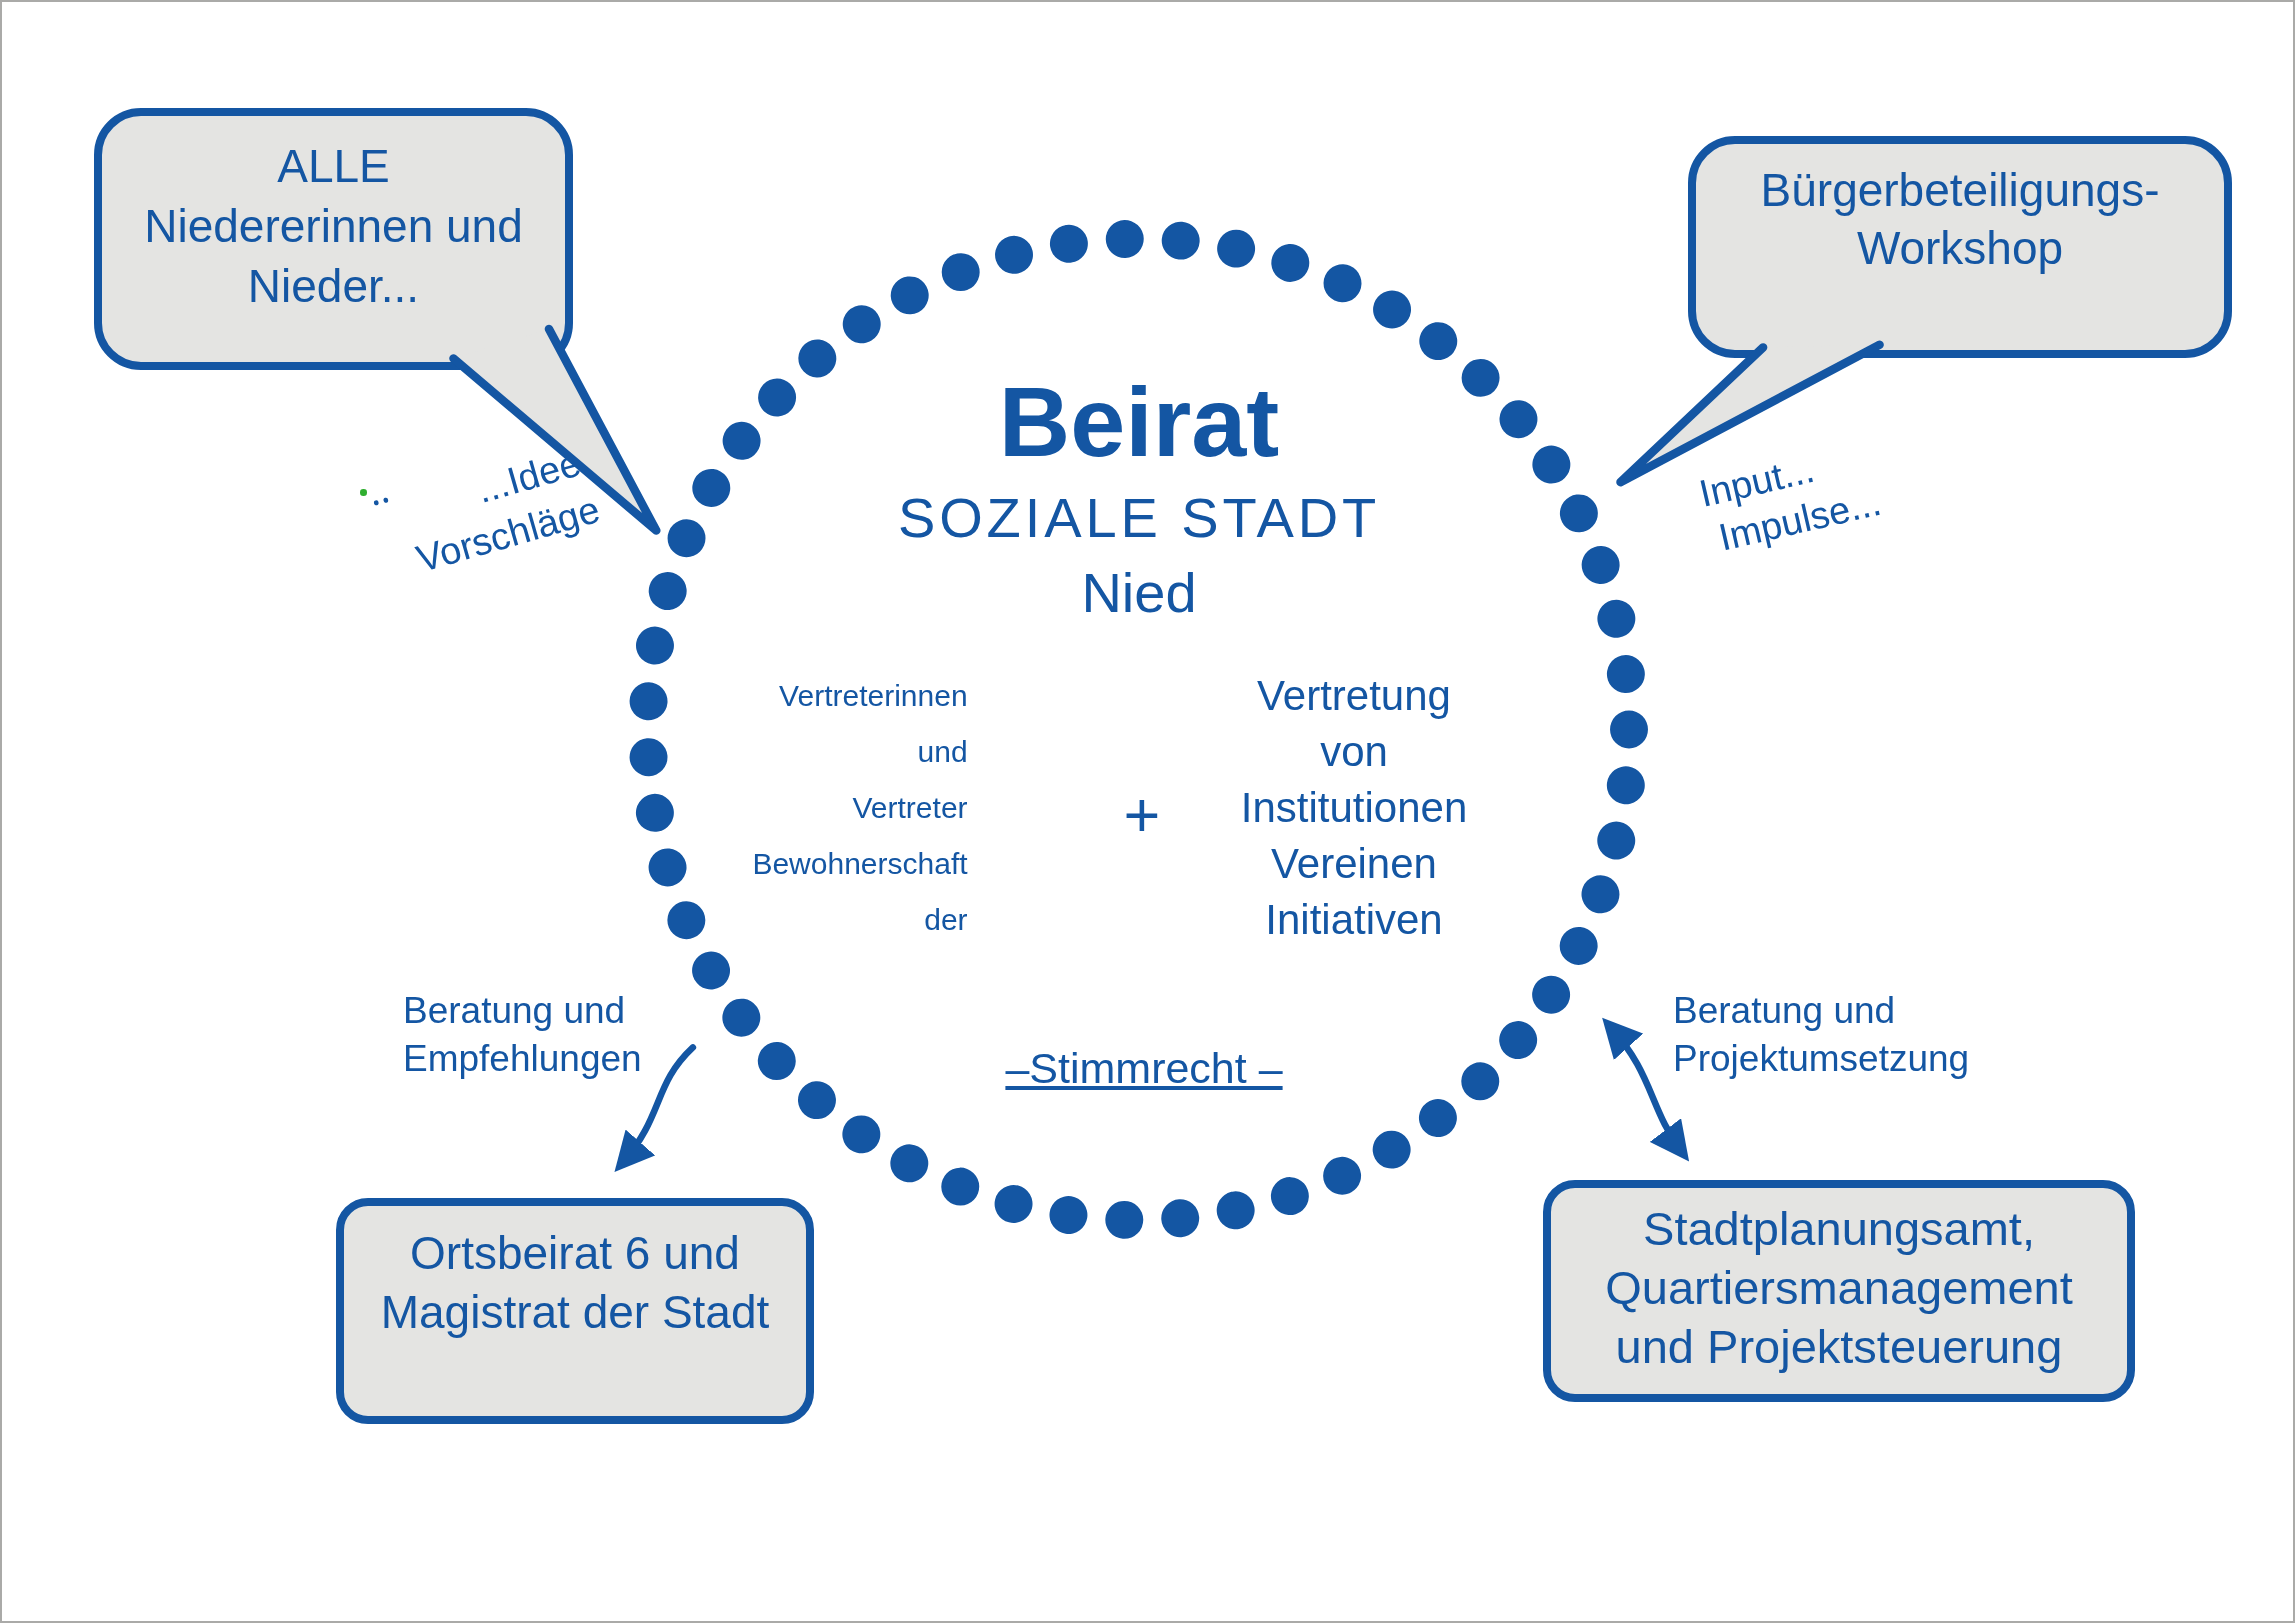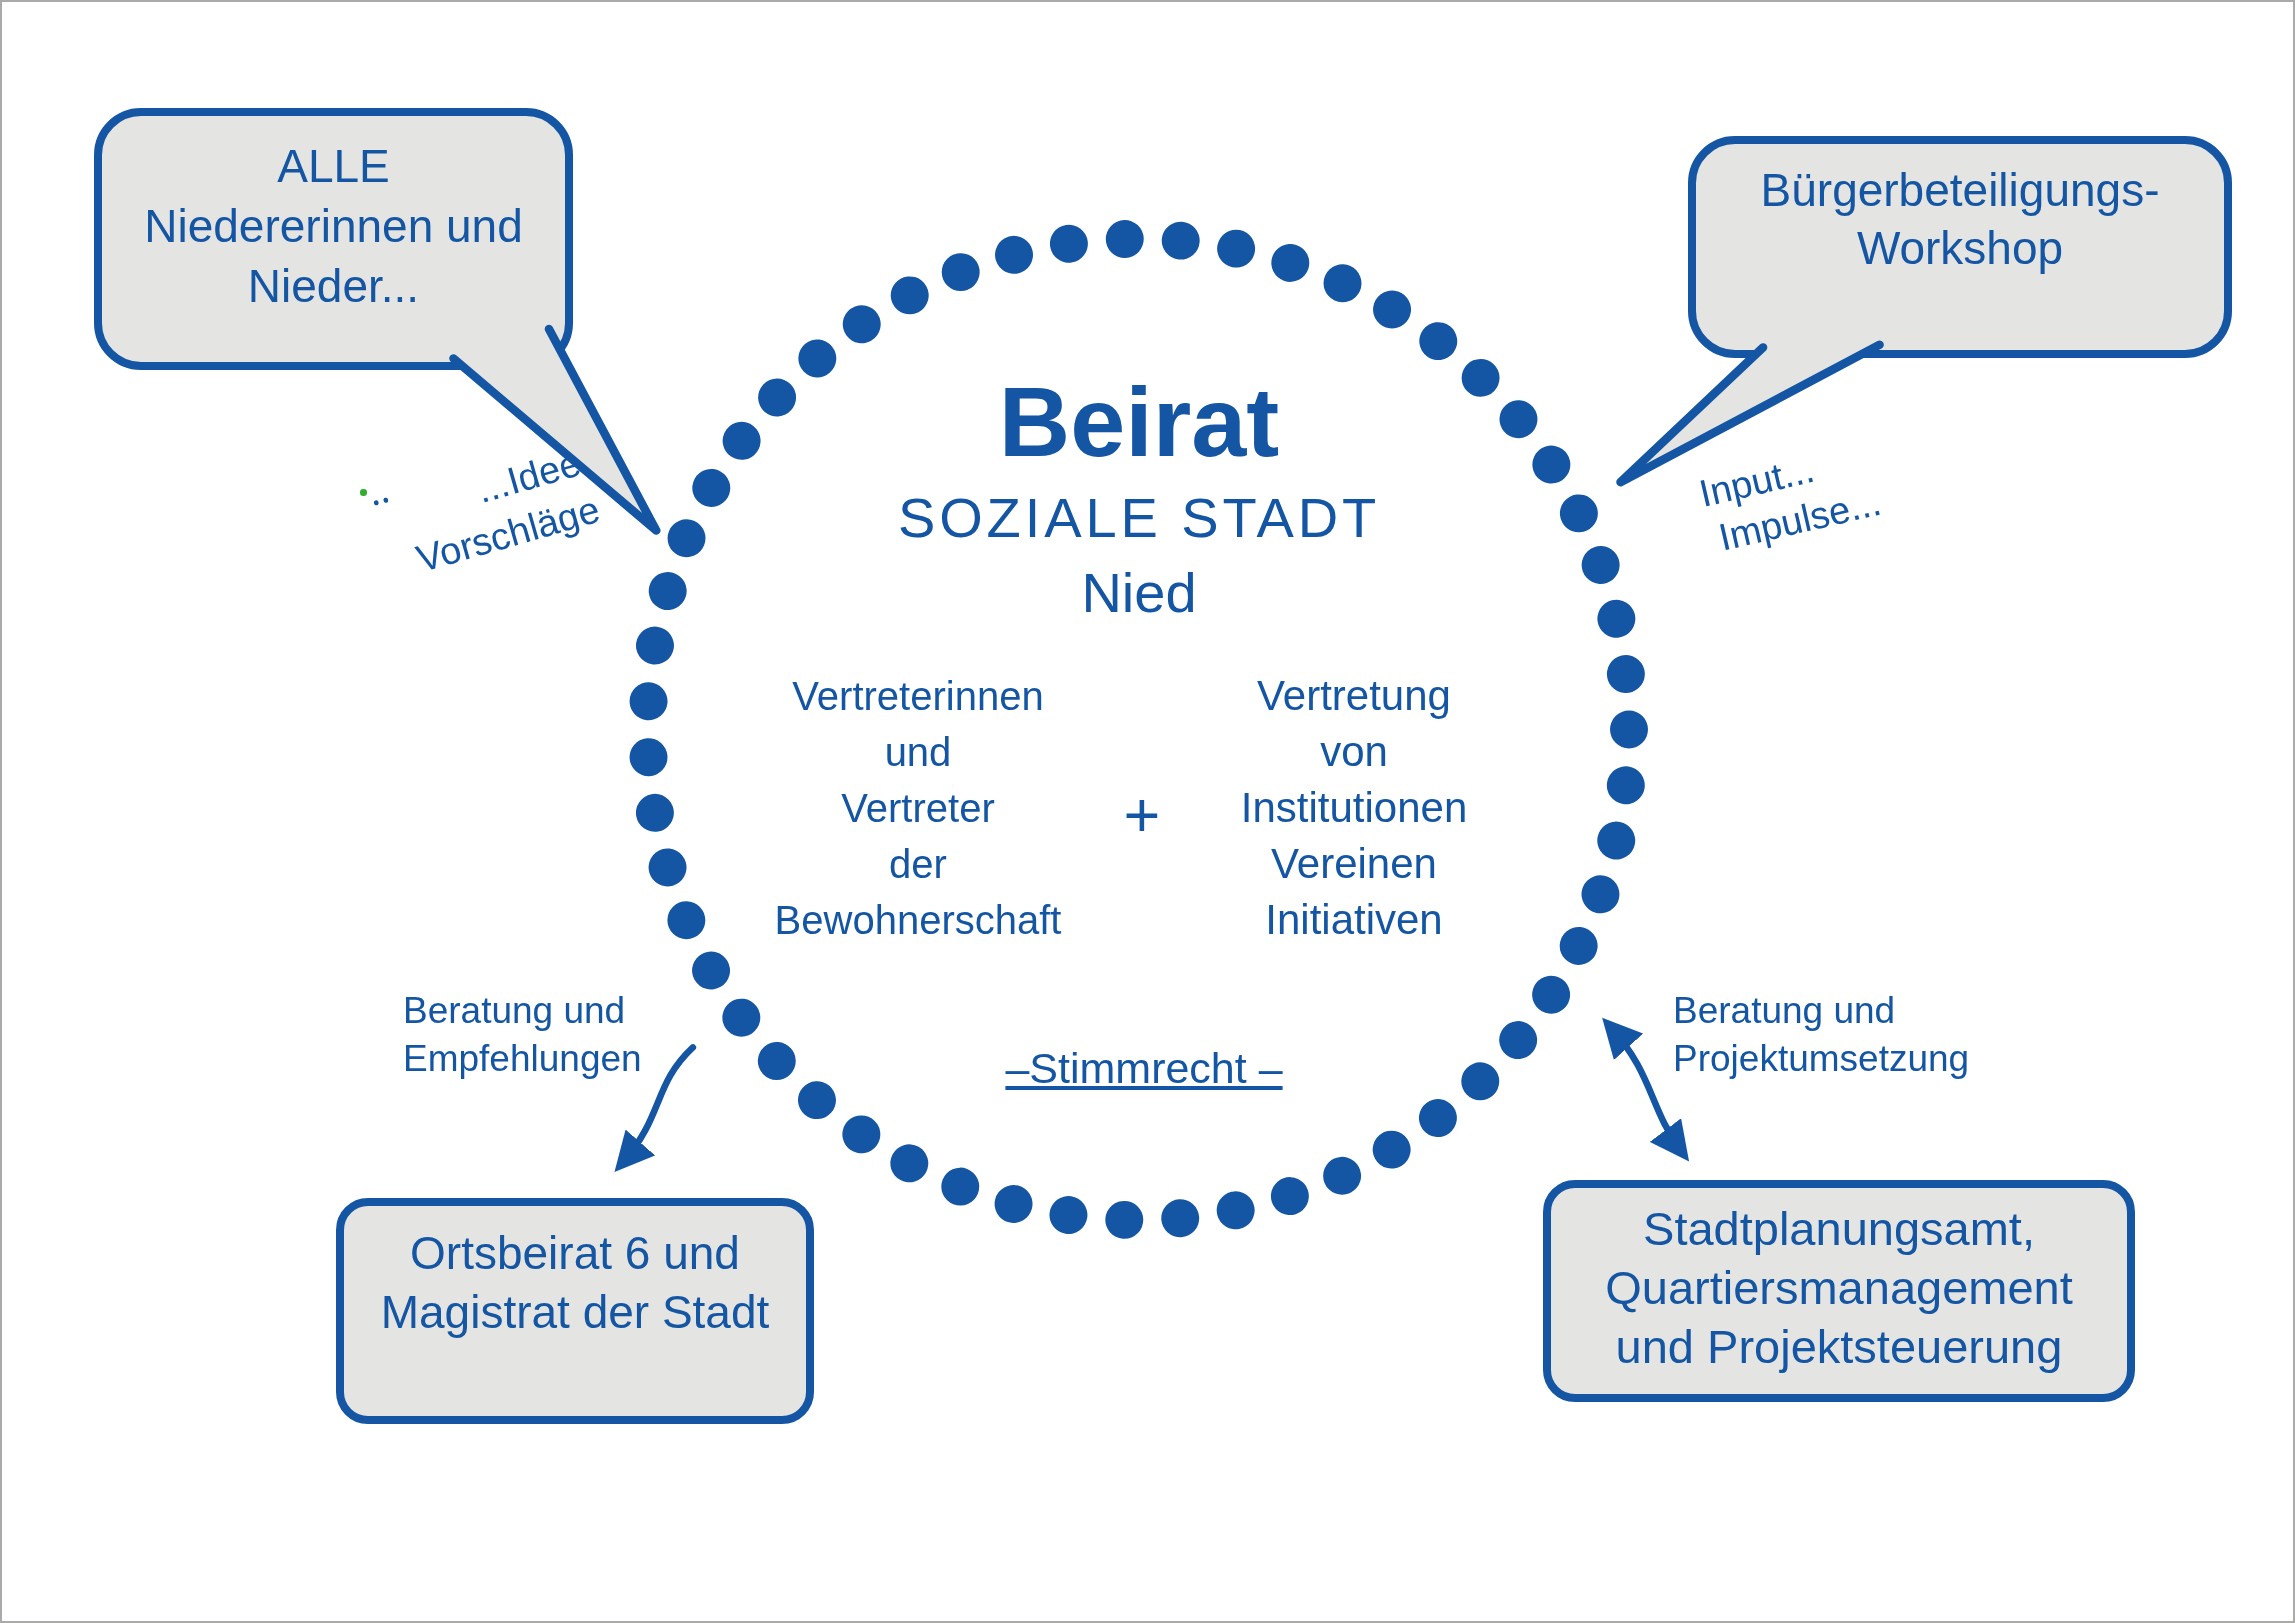--- a/index.html
+++ b/index.html
@@ -40,21 +40,21 @@
     position: absolute;
     transform: translateX(-50%);
     text-align: center;
     white-space: nowrap;
     color: #1456a3;
     z-index: 3;
   }
   #title-beirat   { left: 1137px; top: 363px;  font-size: 99px; font-weight: bold; }
   #subtitle-stadt { left: 1137px; top: 483px;  font-size: 56px; letter-spacing: 3.9px; }
   #subtitle-nied  { left: 1137px; top: 558px;  font-size: 56px; }
-  #col-left       { left: 916px; top: 666px; font-size: 40px; line-height: 56px; }
+  #col-left       { left: 858px; top: 666px; font-size: 30px; line-height: 56px; text-align: right; }
   #plus-sign      { left: 1140px; top: 777px; font-size: 63px; }
   #col-right      { left: 1352px; top: 666px; font-size: 42px; line-height: 56px; }
   #stimmrecht     { left: 1142px; top: 1042px; font-size: 43px; text-decoration: underline; }
   
   .note {
     position: absolute;
     font-size: 37px;
     line-height: 48px;
     color: #1456a3;
     white-space: nowrap;
@@ -113,22 +113,22 @@
   </div>
 
   <div class="center-x" id="subtitle-stadt">SOZIALE STADT</div>
   <div class="center-x" id="title-beirat">Beirat</div>
   <div class="center-x" id="subtitle-nied">Nied</div>
 
   <div class="center-x" id="col-left">
     <div>Vertreterinnen</div>
     <div>und</div>
     <div>Vertreter</div>
+    <div>Bewohnerschaft</div>
     <div>der</div>
-    <div>Bewohnerschaft</div>
   </div>
 
   <div class="center-x" id="plus-sign">+</div>
 
   <div class="center-x" id="col-right">
     <div>Vertretung</div>
     <div>von</div>
     <div>Institutionen</div>
     <div>Vereinen</div>
     <div>Initiativen</div>

